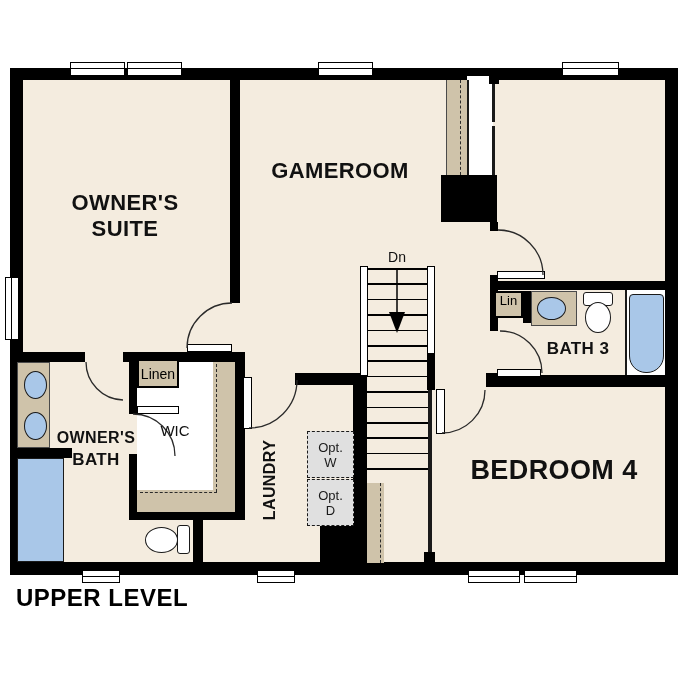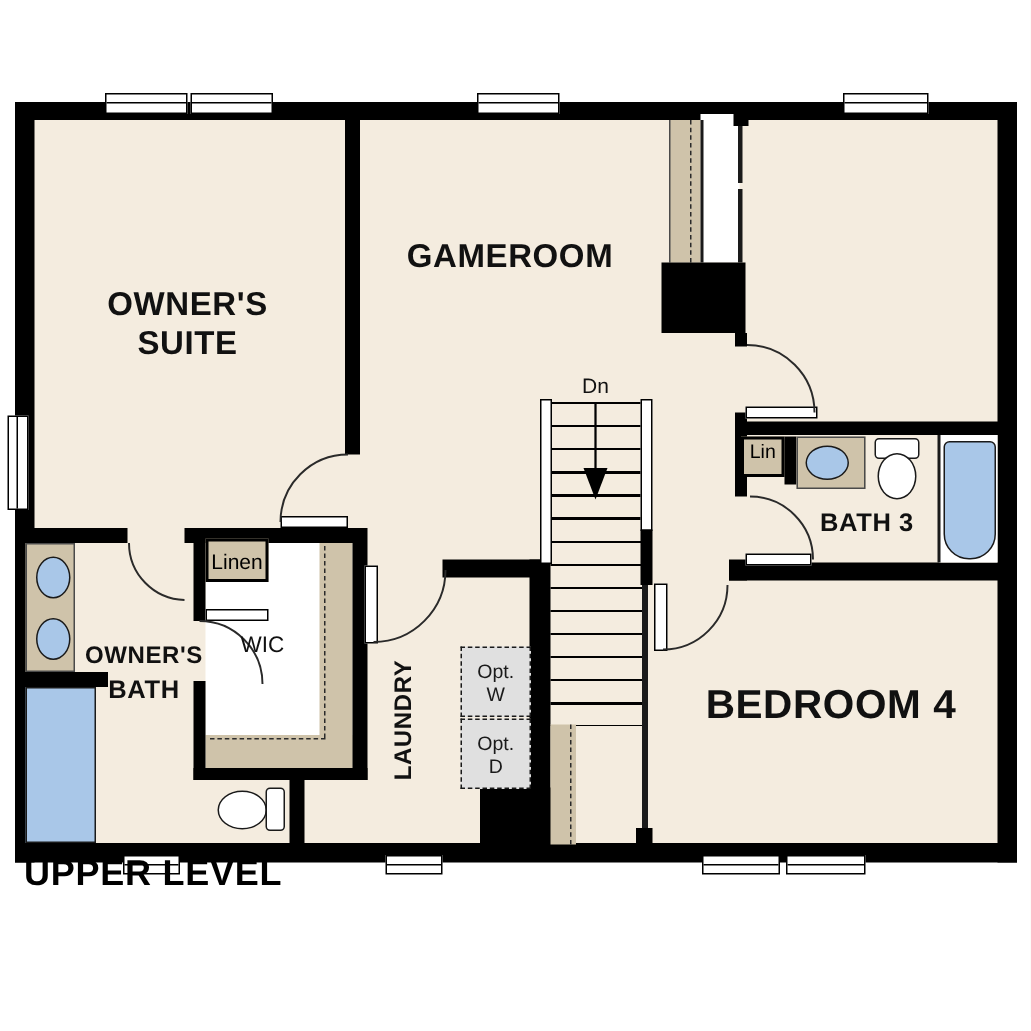--- a/index.html
+++ b/index.html
@@ -28,21 +28,21 @@
           display:flex;flex-direction:column;align-items:center;justify-content:center;
           font-size:13px;line-height:15px;color:#1a1a1a;}
   .lbl{position:absolute;transform:translate(-50%,-50%);white-space:nowrap;
        font-weight:bold;letter-spacing:0.4px;color:#111;}
   .lbl.small{font-weight:normal;letter-spacing:0;}
   .lbl.rot{transform:translate(-50%,-50%) rotate(-90deg);}
   .linenbox{background:#cfc3aa;border:2px solid #000;box-sizing:border-box;
             display:flex;align-items:center;justify-content:center;font-size:14px;}
   .linbox{background:#cfc3aa;border:2px solid #000;box-sizing:border-box;
           display:flex;align-items:flex-start;justify-content:center;font-size:13px;}
-  #title{position:absolute;left:16px;top:569px;font-size:24px;font-weight:bold;letter-spacing:0.5px;}
+  #title{position:absolute;left:16px;top:584px;font-size:24px;font-weight:bold;letter-spacing:0.5px;}
   svg{position:absolute;left:0;top:0;pointer-events:none;}
 </style>
 </head>
 <body>
 
 <div id="canvas">
 
   <div class="abs floor" style="left:20px;top:78px;width:648px;height:488px;"></div>
 
   <div class="abs wall" style="left:10px;top:68px;width:668px;height:12px;"></div>

